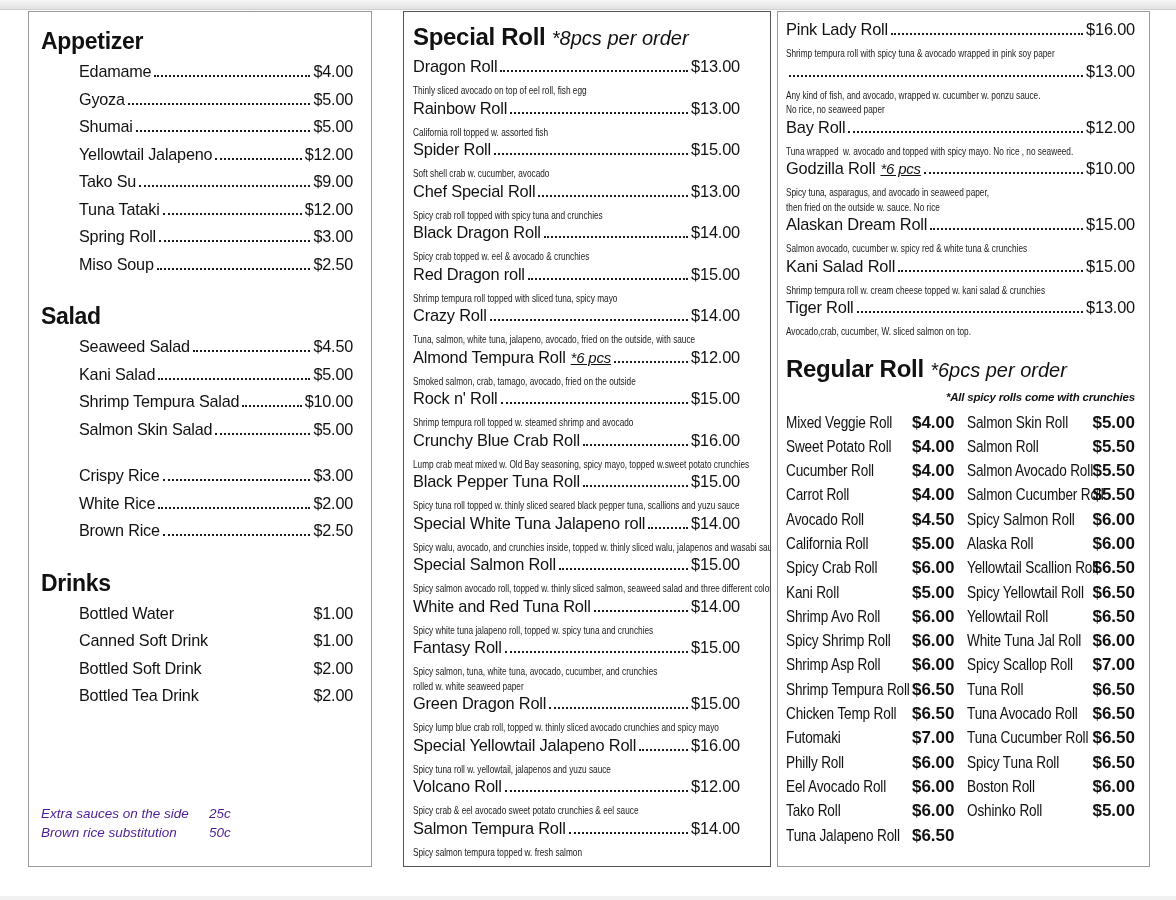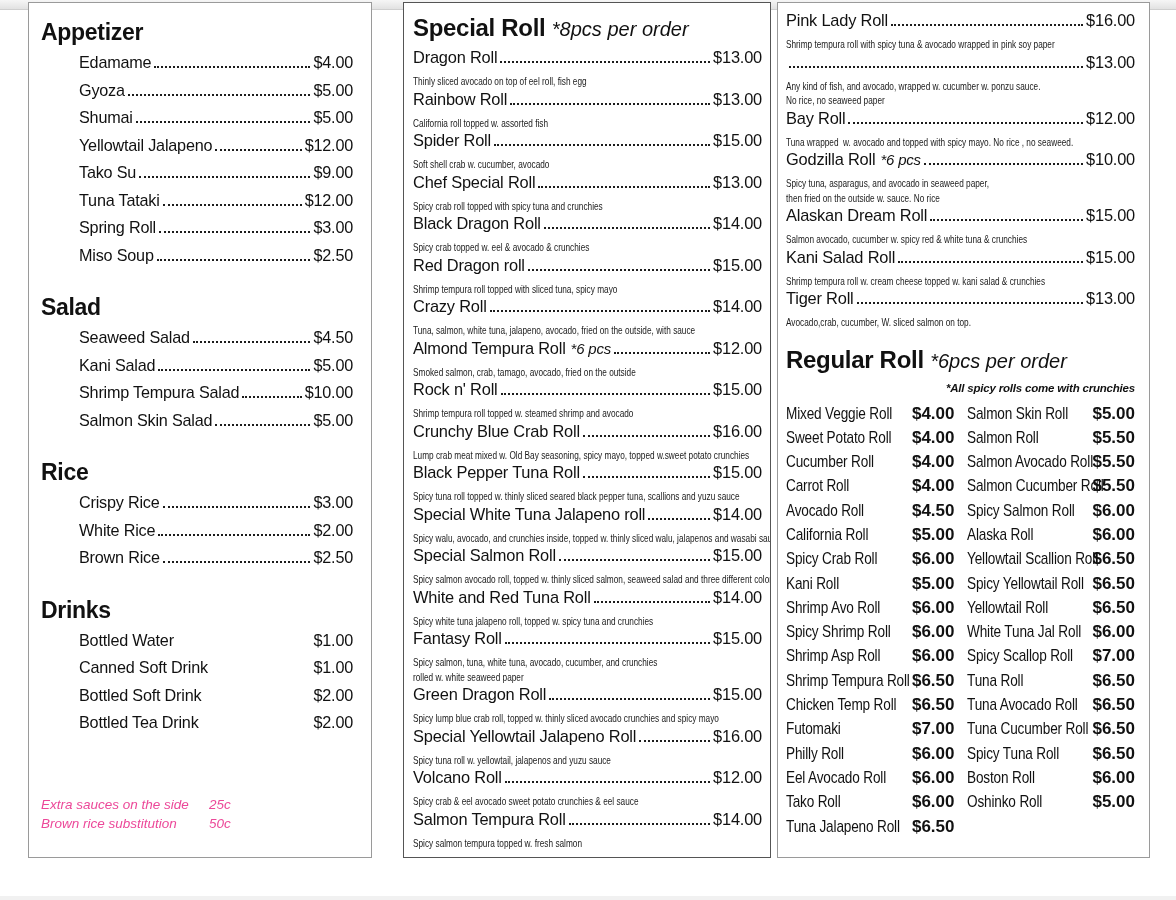--- a/index.html
+++ b/index.html
@@ -4,45 +4,45 @@
 <style>
   html,body{margin:0;padding:0;}
   body{
     width:1176px;height:900px;position:relative;background:#ffffff;
     font-family:"Liberation Sans", sans-serif;color:#111;overflow:hidden;
     -webkit-font-smoothing:antialiased;
   }
   .top-edge{position:absolute;left:0;top:0;width:1176px;height:9px;
     background:linear-gradient(#f6f6f6,#e2e2e2);border-bottom:1px solid #cfcfcf;}
   .bottom-edge{position:absolute;left:0;bottom:0;width:1176px;height:4px;background:#f1f1f1;}
-  .panel{position:absolute;top:2px;height:856px;background:#fff;box-sizing:border-box;}
+  .panel{position:absolute;top:11px;height:856px;background:#fff;box-sizing:border-box;}
   .left-panel{left:28px;width:344px;border:1px solid #9a9a9a;
     padding:14px 18px 24px 12px;display:flex;flex-direction:column;}
   .mid-panel{left:403px;width:368px;border:1px solid #555;
-    padding:8px 8px 0 9px;overflow:hidden;}
+    padding:8px 30px 0 9px;overflow:hidden;}
   .right-panel{left:777px;width:373px;border:1px solid #9a9a9a;
     padding:8px 14px 0 8px;overflow:hidden;}
 
   
   .sec{margin-bottom:19px;}
   .sec-title{font-size:23px;font-weight:bold;letter-spacing:-0.3px;line-height:30px;margin-bottom:6px;}
   .l-row{display:flex;align-items:baseline;height:27.5px;margin-left:38px;
     font-size:16.2px;letter-spacing:-0.2px;}
   .lead{flex:1;margin:0 3px;}
   .dotted{border-bottom:2px dotted #1c1c1c;}
   .price{white-space:pre;}
-  .notes{margin-top:auto;font-style:italic;font-size:13.5px;line-height:18.5px;color:#ec4899;}
+  .notes{margin-top:auto;font-style:italic;font-size:13.5px;line-height:18.5px;color:#4c1d95;}
   .note-row{display:flex;}
   .note-label{width:168px;}
 
   
   .m-head{font-size:24px;font-weight:bold;letter-spacing:-0.3px;line-height:34px;margin-bottom:2px;}
   .sub{font-weight:400;font-style:italic;font-size:20px;letter-spacing:0;}
   .m-row{display:flex;align-items:baseline;height:26px;font-size:16.4px;letter-spacing:-0.2px;}
-  .sfx{font-style:italic;font-size:15px;padding-left:5px;}
+  .sfx{font-style:italic;font-size:15px;padding-left:5px;text-decoration:underline;}
   .sfx:empty{padding:0;}
   .m-desc{font-size:10.6px;line-height:14.5px;color:#1a1a1a;white-space:pre;
     transform:scaleX(0.78);transform-origin:0 0;width:128%;margin-bottom:1px;}
 
   
   .r-head{margin-top:13px;font-size:24px;font-weight:bold;letter-spacing:-0.3px;line-height:33px;}
   .r-note{font-style:italic;font-weight:bold;font-size:11.5px;letter-spacing:-0.2px;margin:4px 0 10px 0;text-align:right;}
   .rr-cols{display:flex;gap:12px;}
   .rr-col{flex:1;min-width:0;}
   .rr-row{display:flex;justify-content:space-between;align-items:flex-start;height:24.3px;font-size:17px;}
@@ -131,21 +131,20 @@
       </div>
 
       <div class="l-row">
         <span>Salmon Skin Salad</span>
         <span class="lead dotted"></span>
         <span class="price">$5.00</span>
       </div>
 
   </div>
   <div class="sec">
-    <div class="sec-title">Rice</div>
 
       <div class="l-row">
         <span>Crispy Rice</span>
         <span class="lead dotted"></span>
         <span class="price">$3.00</span>
       </div>
 
       <div class="l-row">
         <span>White Rice</span>
         <span class="lead dotted"></span>

